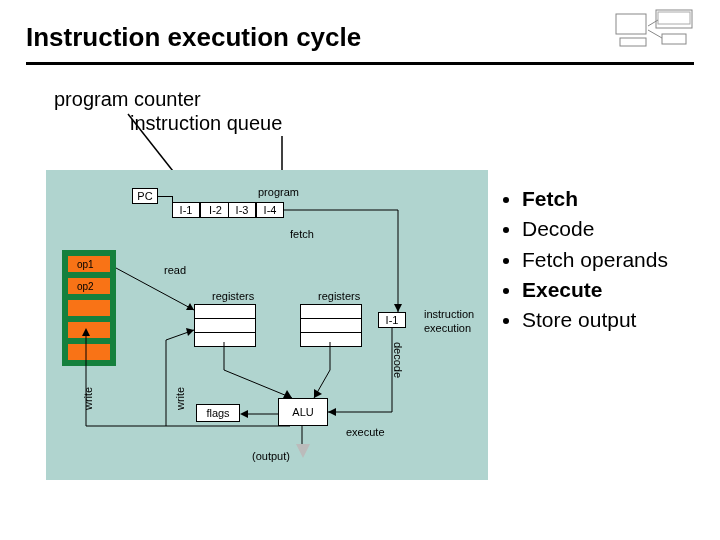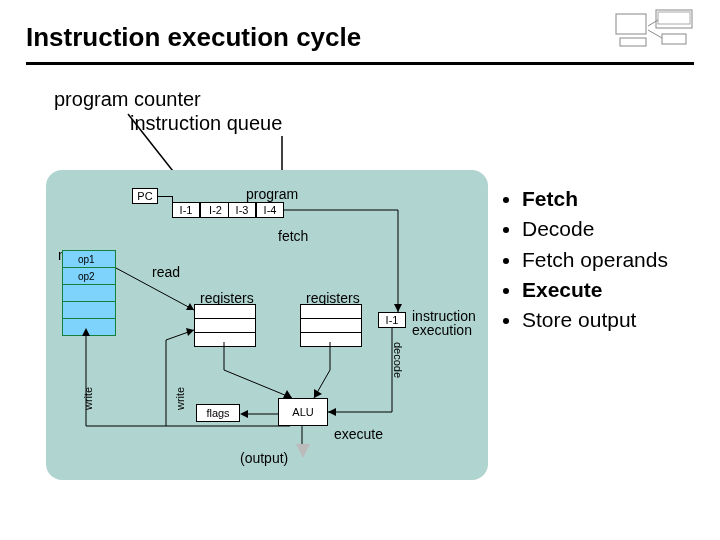--- a/index.html
+++ b/index.html
@@ -53,35 +53,35 @@
   .diagram {
     position: absolute;
     top: 170px;
     left: 46px;
     width: 442px;
     height: 310px;
     background: #b0d4cf;
     font-family: Arial, sans-serif;
     font-size: 11px;
     color: #000;
-    border-radius: 16px;
   }
   .box {
     position: absolute;
     background: #fff;
     border: 1px solid #000;
     text-align: center;
     font-size: 11px;
     box-sizing: border-box;
   }
   .lbl {
     position: absolute;
-    font-size: 14px;
+    font-size: 11px;
     color: #000;
     white-space: nowrap;
+    margin-left: 12px;
   }
   .vtext {
     position: absolute;
     font-size: 11px;
     transform: rotate(-90deg);
     transform-origin: left top;
     white-space: nowrap;
   }
   .vtext2 {
     position: absolute;
@@ -101,26 +101,26 @@
     border-right: 7px solid transparent;
     border-top: 14px solid #bbb;
   }
   .mem-table {
     position: absolute;
     left: 16px; top: 80px;
     width: 54px;
     border-collapse: collapse;
   }
   .mem-table td {
-    border: 1px solid #15803d;
-    background: #7dd3fc;
+    border: 6px solid #15803d;
+    background: #f97316;
     height: 14px;
     font-size: 10px;
     text-align: left;
-    padding-left: 15px;
+    padding-left: 9px;
   }
   .reg-table {
     position: absolute;
     width: 62px;
     border-collapse: collapse;
   }
   .reg-table td {
     border: 1px solid #000;
     background: #fff;
     height: 11px;

